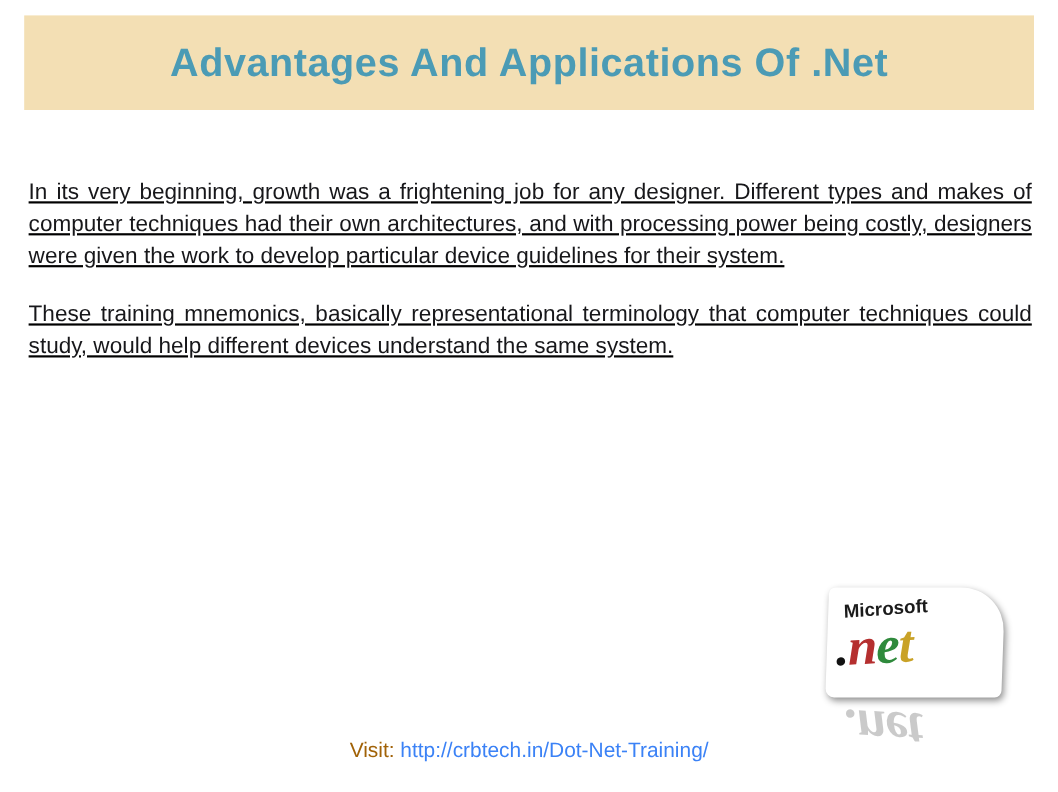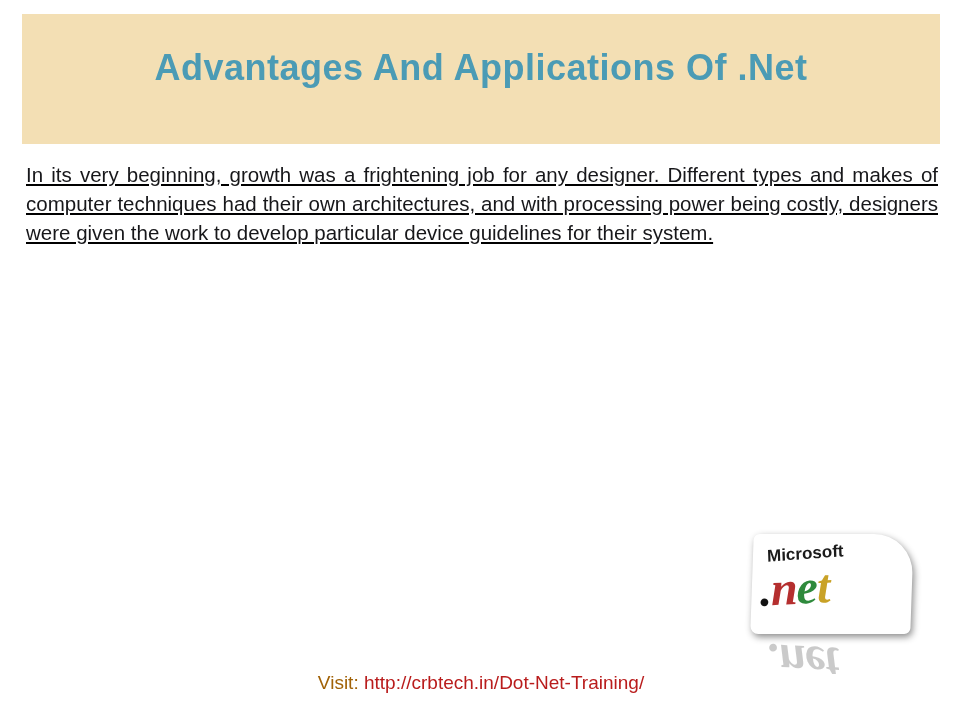--- a/index.html
+++ b/index.html
@@ -17,24 +17,24 @@
     position: relative;
     width: 962px;
     height: 720px;
     background: #ffffff;
   }
   .title-banner {
     position: absolute;
     left: 22px;
     top: 14px;
     width: 918px;
-    height: 130px;
+    height: 86px;
     background: #f3dfb4;
     display: flex;
-    align-items: center;
+    align-items: flex-end;
     justify-content: center;
   }
   .title-text {
     font-family: "Liberation Sans", sans-serif;
     font-size: 36px;
     font-weight: bold;
     color: #4b9bb5;
     letter-spacing: 0.5px;
     text-align: center;
     padding-bottom: 22px;
@@ -121,35 +121,36 @@
     width: 962px;
     text-align: center;
     font-family: "Liberation Sans", sans-serif;
     font-size: 19px;
     color: #4a4a4a;
   }
   .visit-label {
     color: #a16207;
   }
   .visit-url {
-    color: #b91c1c;
+    color: #3b82f6;
     text-decoration: none;
   }
 </style>
 </head>
 <body>
 
 <div class="slide">
 
   <div class="title-banner">
     <div class="title-text">Advantages And Applications Of .Net</div>
   </div>
 
   <div class="body-area">
     <p class="para">In its very beginning, growth was a frightening job for any designer. Different types and makes of computer techniques had their own architectures, and with processing power being costly, designers were given the work to develop particular device guidelines for their system.</p>
+    <p class="para">These training mnemonics, basically representational terminology that computer techniques could study, would help different devices understand the same system.</p>
   </div>
 
   <div class="logo">
     <div class="logo-swoosh">
       <span class="logo-ms">Microsoft</span>
       <span class="logo-net">.<span class="n-red">n</span><span class="e-green">e</span><span class="t-yellow">t</span></span>
     </div>
     <div class="logo-reflection">
       <span class="logo-net">.net</span>
     </div>

